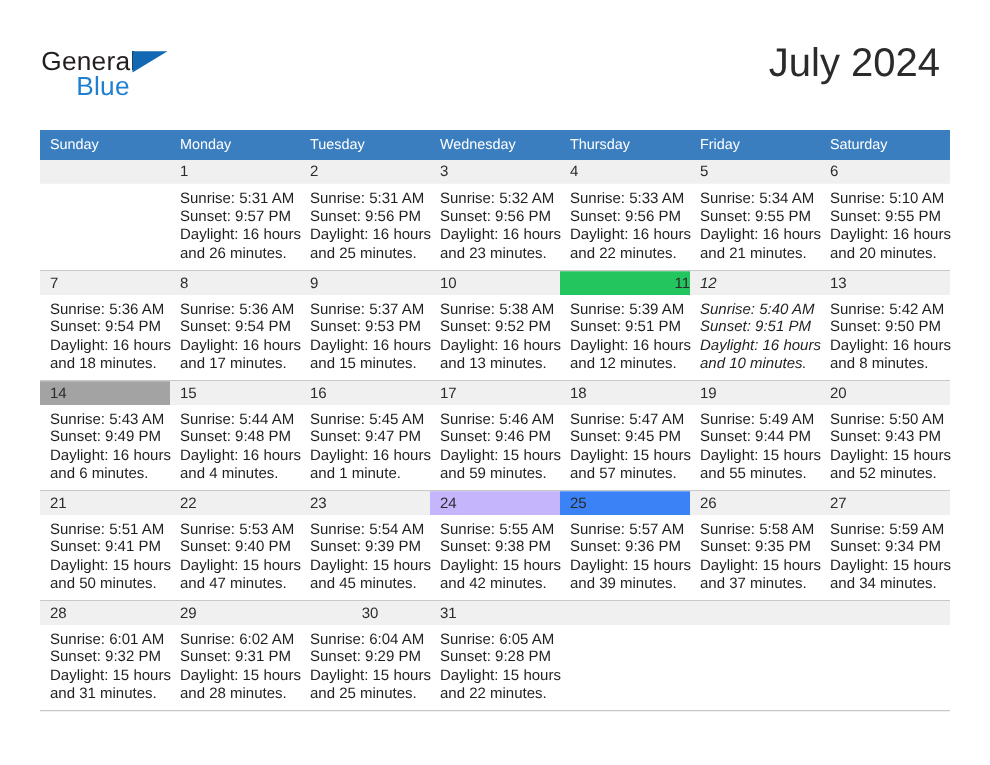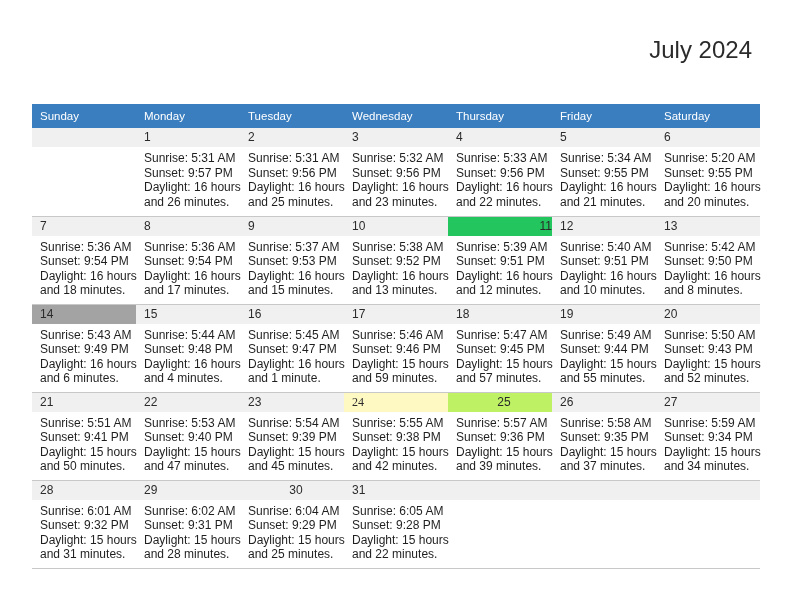--- a/index.html
+++ b/index.html
@@ -63,21 +63,21 @@
     color: #1f7fd0;
     font-family: "Liberation Sans", sans-serif;
   }
   .title-block {
     position: absolute;
     right: 40px;
     top: 33px;
     text-align: right;
   }
   .cal-title {
-    font-size: 24px;
+    font-size: 32px;
     color: #2b2b2b;
     line-height: 34px;
     font-weight: normal;
     margin: 0;
   }
   .cal-subtitle {
     font-size: 14.5px;
     color: #2b2b2b;
     line-height: 20px;
     margin: 6px 0 0 0;
@@ -145,20 +145,25 @@
     background: #f0f0f0;
   }
 </style>
 </head>
 <body>
 
 <div class="page">
 
   <div class="top">
 
+    <div class="logo">
+      <span class="logo-general">General</span>
+      <span class="logo-tri" style="border-left-color: rgb(18, 104, 179);"></span>
+      <span class="logo-blue" style="color: rgb(31, 127, 208);">Blue</span>
+    </div>
 
     <div class="title-block">
       <h1 class="cal-title">July 2024</h1>
     </div>
 
   </div>
 
   <table class="calendar">
     <thead>
       <tr>
@@ -230,21 +235,21 @@
                 <div>Sunset: 9:55 PM</div>
                 <div>Daylight: 16 hours</div>
                 <div>and 21 minutes.</div>
               </div>
             </div>
           </td>
           <td style="border-bottom-color: rgb(200, 200, 200);">
             <div class="daycell">
               <div class="daynum" style="background: rgb(240, 240, 240);">6</div>
               <div class="info">
-                <div>Sunrise: 5:20 AM</div>
+                <div>Sunrise: 5:10 AM</div>
                 <div>Sunset: 9:55 PM</div>
                 <div>Daylight: 16 hours</div>
                 <div>and 20 minutes.</div>
               </div>
             </div>
           </td>
         </tr>
         <tr class="weekrow">
           <td style="border-bottom-color: rgb(200, 200, 200);">
             <div class="daycell">
@@ -294,21 +299,21 @@
             <div class="daycell">
               <div class="daynum" style="background: #22c55e; text-align: right;">11</div>
               <div class="info">
                 <div>Sunrise: 5:39 AM</div>
                 <div>Sunset: 9:51 PM</div>
                 <div>Daylight: 16 hours</div>
                 <div>and 12 minutes.</div>
               </div>
             </div>
           </td>
-          <td style="border-bottom-color: rgb(200, 200, 200);">
+          <td style="border-bottom-color: rgb(200, 200, 200); font-style: italic;">
             <div class="daycell">
               <div class="daynum" style="background: rgb(240, 240, 240);">12</div>
               <div class="info">
                 <div>Sunrise: 5:40 AM</div>
                 <div>Sunset: 9:51 PM</div>
                 <div>Daylight: 16 hours</div>
                 <div>and 10 minutes.</div>
               </div>
             </div>
           </td>
@@ -432,32 +437,32 @@
               <div class="info">
                 <div>Sunrise: 5:54 AM</div>
                 <div>Sunset: 9:39 PM</div>
                 <div>Daylight: 15 hours</div>
                 <div>and 45 minutes.</div>
               </div>
             </div>
           </td>
           <td style="border-bottom-color: rgb(200, 200, 200);">
             <div class="daycell">
-              <div class="daynum" style="background: #fef9c3; font-family: Liberation Serif, serif;">24</div>
+              <div class="daynum" style="background: #c4b5fd;">24</div>
               <div class="info">
                 <div>Sunrise: 5:55 AM</div>
                 <div>Sunset: 9:38 PM</div>
                 <div>Daylight: 15 hours</div>
                 <div>and 42 minutes.</div>
               </div>
             </div>
           </td>
           <td style="border-bottom-color: rgb(200, 200, 200);">
             <div class="daycell">
-              <div class="daynum" style="background: #bef264; text-align: center;">25</div>
+              <div class="daynum" style="background: #3b82f6;">25</div>
               <div class="info">
                 <div>Sunrise: 5:57 AM</div>
                 <div>Sunset: 9:36 PM</div>
                 <div>Daylight: 15 hours</div>
                 <div>and 39 minutes.</div>
               </div>
             </div>
           </td>
           <td style="border-bottom-color: rgb(200, 200, 200);">
             <div class="daycell">

